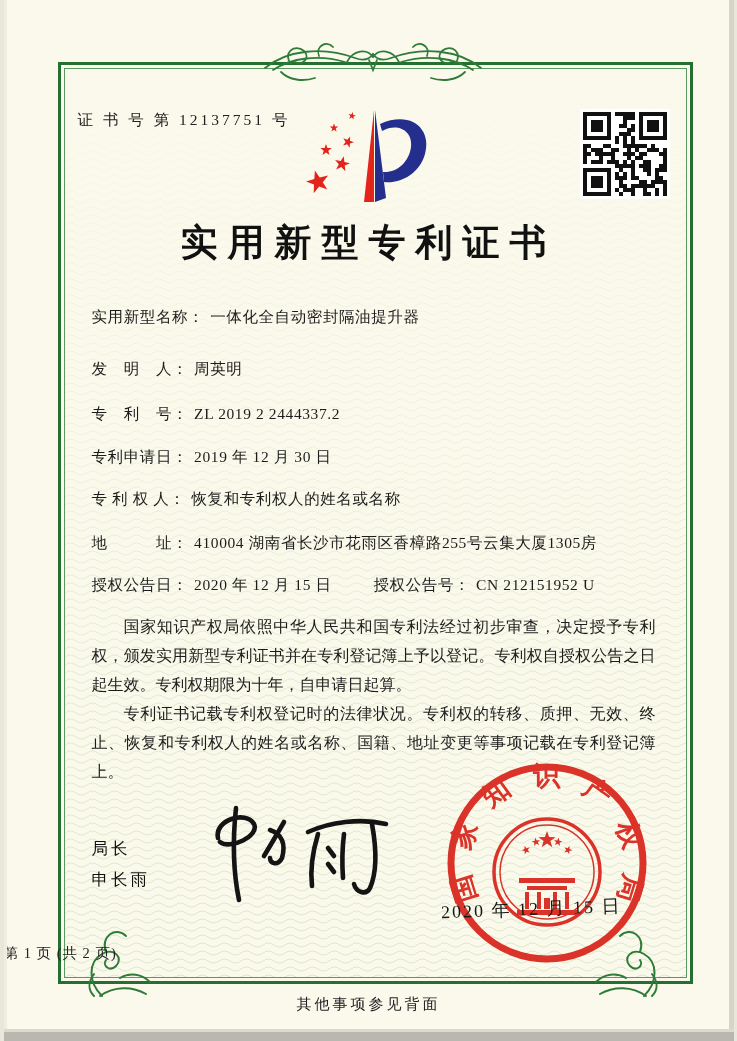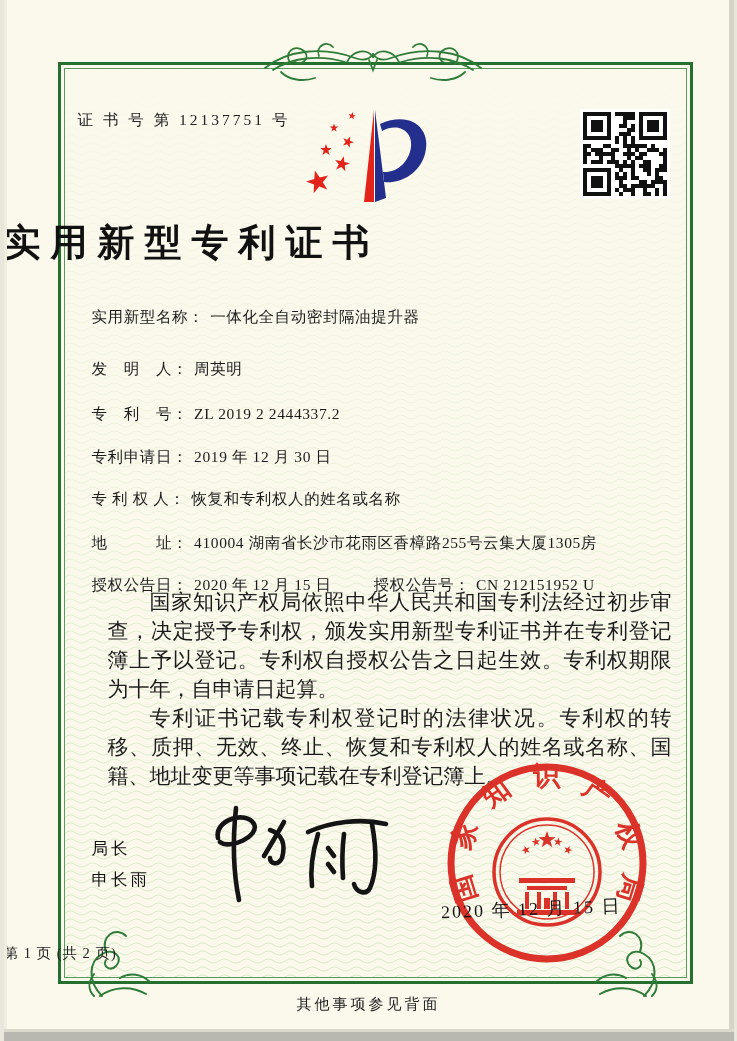--- a/index.html
+++ b/index.html
@@ -17,29 +17,29 @@
   
   .frame{position:absolute;left:54px;top:62px;width:629px;height:916px;border:3px solid #256f31;}
   .frame-inner{position:absolute;left:3px;top:3px;right:3px;bottom:3px;border:1px solid #5a9a62;overflow:hidden;}
   .guilloche{position:absolute;left:0;top:0;width:100%;height:100%;}
   .guilloche-fade{position:absolute;left:0;top:0;width:100%;height:100%;
     background:linear-gradient(180deg,rgba(251,249,236,.95) 0%,rgba(251,249,236,.55) 40%,rgba(249,248,233,.15) 70%,rgba(247,247,228,0) 100%);}
 
   .cert-no{position:absolute;left:74px;top:110px;font-size:15.5px;letter-spacing:3px;color:#222;}
   .logo{position:absolute;left:292px;top:98px;width:152px;height:110px;}
   .qr{position:absolute;left:576px;top:109px;width:90px;height:90px;background:#fff;padding:3px;box-sizing:border-box;}
-  .title{position:absolute;left:0;top:218px;width:100%;
+  .title{position:absolute;left:0;top:218px;width:100%;text-align:center;
     font-size:37px;font-weight:bold;letter-spacing:10px;color:#111;}
 
   .row{position:absolute;left:88px;width:566px;font-size:15.5px;letter-spacing:.6px;white-space:nowrap;color:#1c1c1c;}
   .row .lab{color:#1c1c1c;}
   .row .val{margin-left:6px;}
   .grant-2{position:absolute;left:282px;top:0;}
 
-  .paras{position:absolute;left:88px;top:588px;width:564px;font-size:21px;line-height:29px;text-align:justify;color:#1c1c1c;margin-left:16px;}
+  .paras{position:absolute;left:88px;top:612px;width:564px;font-size:16px;line-height:29px;text-align:justify;color:#1c1c1c;}
   .paras p{margin:0;text-indent:2em;}
 
   .officer-title{position:absolute;left:88px;top:838px;font-size:16.5px;letter-spacing:3px;color:#111;}
   .officer-name{position:absolute;left:88px;top:869px;font-size:16.5px;letter-spacing:3px;color:#111;}
   .signature{position:absolute;left:196px;top:796px;width:200px;height:115px;}
 
   .seal{position:absolute;left:430px;top:760px;width:228px;height:208px;opacity:.93;}
   .seal-date{position:absolute;left:437px;top:897px;font-size:18px;letter-spacing:2px;color:#151515;transform:rotate(-2deg);}
 
   .footer-page{position:absolute;left:0;top:944px;width:100%;font-size:14.5px;letter-spacing:1px;color:#222;}

